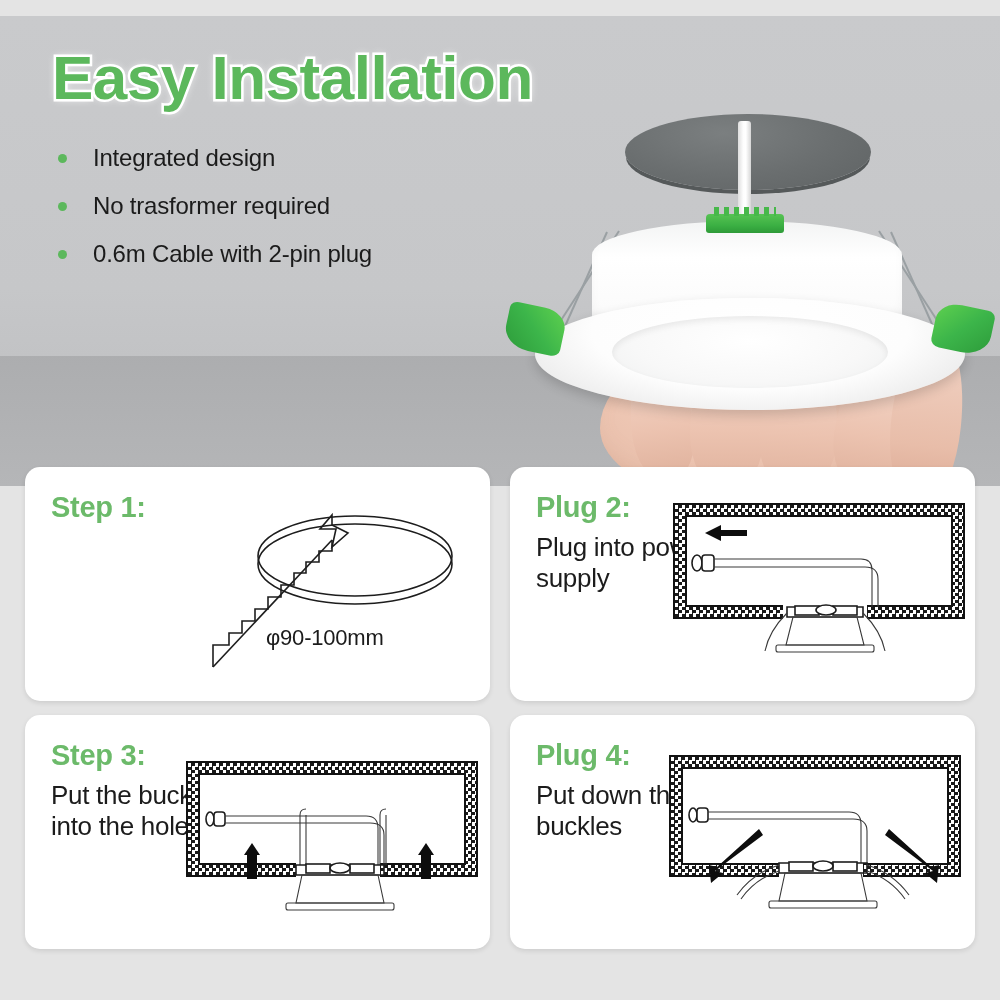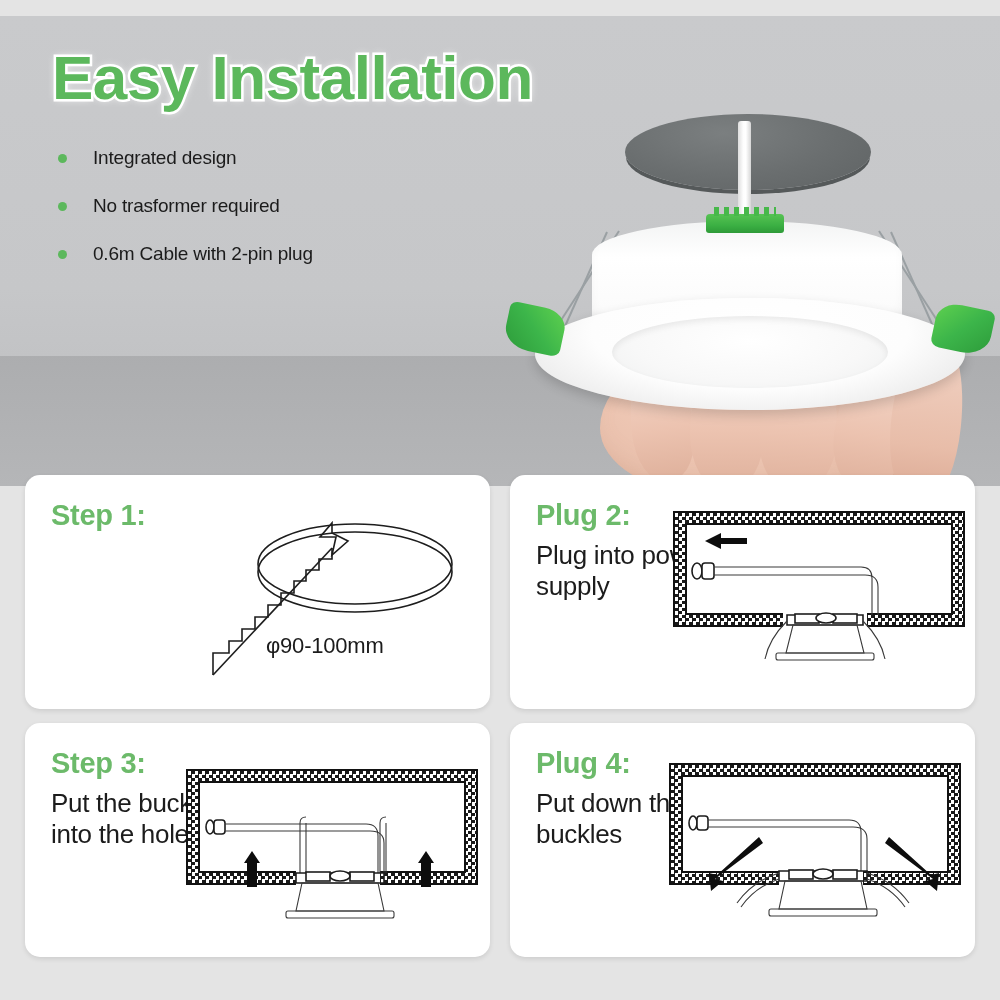--- a/index.html
+++ b/index.html
@@ -65,21 +65,21 @@
     height: 48px;
   }
   .bullet-dot {
     width: 9px; height: 9px;
     border-radius: 50%;
     background: #5cb85c;
     margin-right: 26px;
     flex: none;
   }
   .bullet-text {
-    font-size: 19px;
+    font-size: 24px;
     color: #1b1b1b;
     white-space: nowrap;
     letter-spacing: -0.2px;
   }
 
   
   .ceil-plate {
     position: absolute;
     left: 625px; top: 98px;
     width: 246px; height: 76px;
@@ -186,21 +186,20 @@
   
   .cards {
     position: absolute;
     left: 25px; top: 467px;
     width: 950px; height: 501px;
     display: grid;
     grid-template-columns: 465px 465px;
     grid-template-rows: 234px 234px;
     column-gap: 20px;
     row-gap: 14px;
-    margin-top: 8px;
   }
   .card {
     position: relative;
     background: #ffffff;
     border-radius: 15px;
     box-shadow: 0 2px 5px rgba(0,0,0,0.10);
     overflow: hidden;
   }
   .card-text {
     position: absolute;

